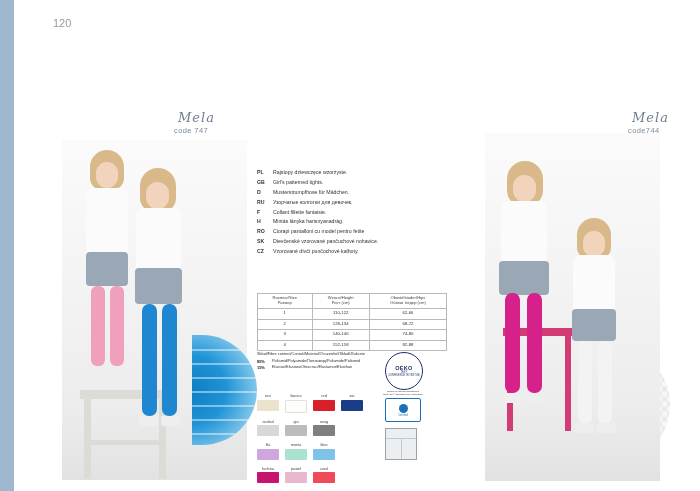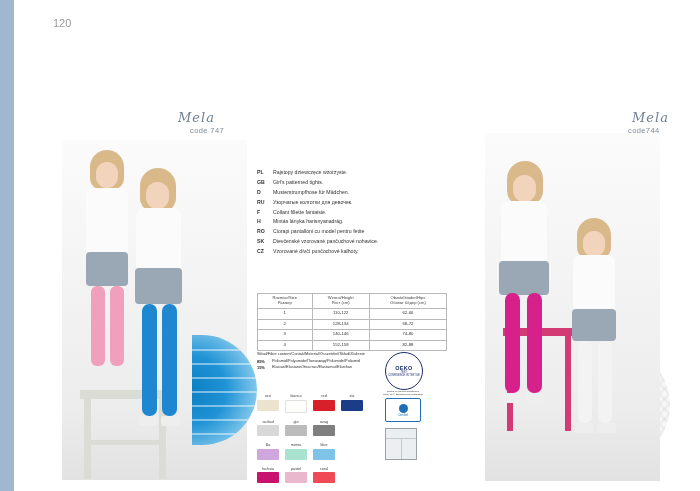--- a/index.html
+++ b/index.html
@@ -33,21 +33,21 @@
   
   .model-name{
     position:absolute;font-size:13px;color:#6f7f91;
     font-style:italic;font-family:"DejaVu Serif", serif;
     letter-spacing:1px;
   }
   .model-code{
     position:absolute;font-size:7.5px;color:#7d8b99;letter-spacing:.4px;
   }
   #mela-name{left:178px;top:110px;}
-  #mela-code{left:190px;top:126px;}
+  #mela-code{left:174px;top:126px;}
   #suzi-name{left:632px;top:110px;}
   #suzi-code{left:628px;top:126px;}
 
   
   .photo{position:absolute;overflow:hidden;background:#f3f3f3;}
   #photo-left{left:62px;top:140px;width:185px;height:340px;}
   #photo-right{left:485px;top:133px;width:175px;height:348px;}
 
   
   .blue-circle{

